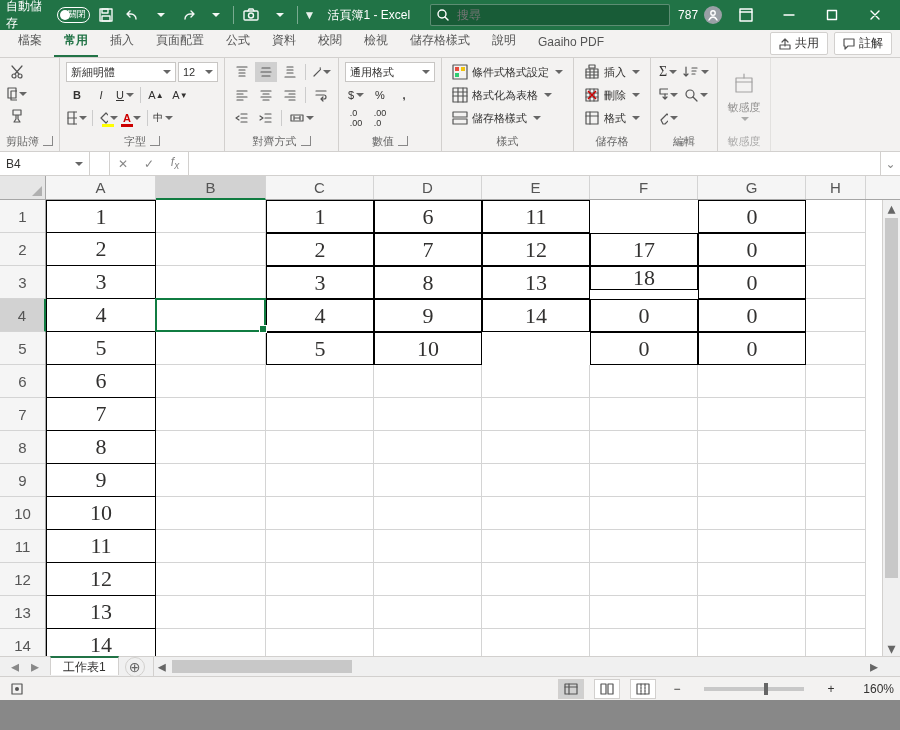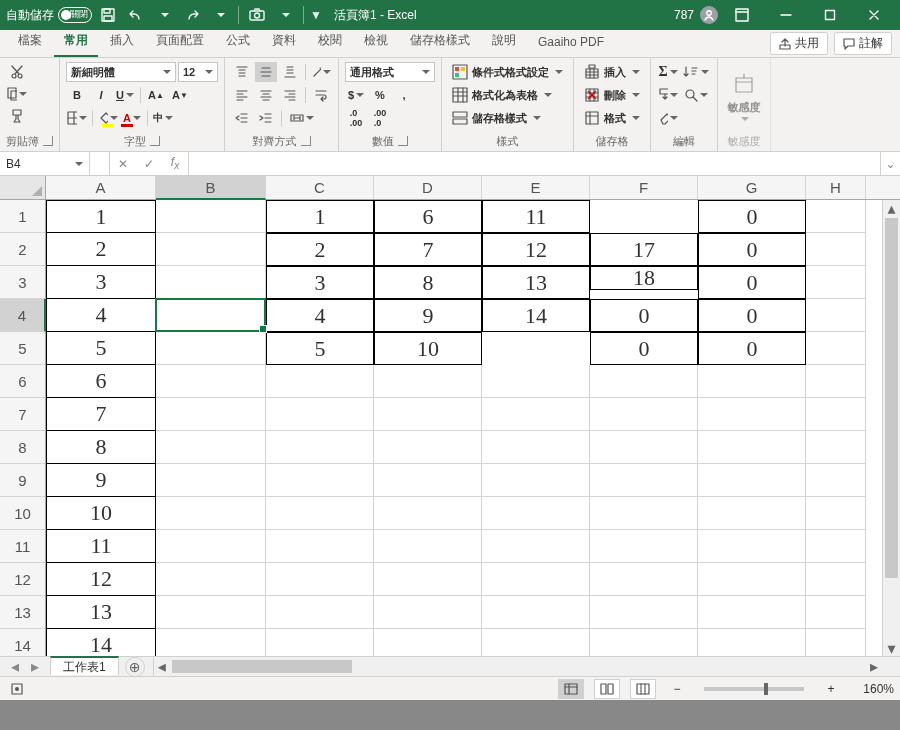--- a/index.html
+++ b/index.html
@@ -39,21 +39,21 @@
   
   .ribtabs{height:28px;background:var(--rib-bg);border-bottom:1px solid var(--rib-line);display:flex;align-items:flex-end;font-size:12px;padding:0 8px;gap:2px;}
   .ribtab{padding:6px 10px;color:#555;border-bottom:2px solid transparent;}
   .ribtab.active{color:var(--excel-green);border-bottom-color:var(--excel-green);font-weight:600;}
   .ribtabs .right{margin-left:auto;display:flex;gap:6px;align-items:center;padding-bottom:2px;}
   .pillbtn{border:1px solid var(--rib-line);background:#fff;padding:2px 8px;font-size:12px;border-radius:2px;display:flex;align-items:center;gap:4px;}
 
   
   .ribbon{height:94px;background:var(--rib-bg);border-bottom:1px solid var(--rib-line);display:flex;font-size:11px;overflow:hidden;}
   .group{display:flex;flex-direction:column;border-right:1px solid var(--rib-line);padding:4px 6px 2px;}
-  .group-body{flex:1;display:flex;align-items:flex-start;gap:6px;font-weight:bold;}
+  .group-body{flex:1;display:flex;align-items:flex-start;gap:6px;}
   .group-label{text-align:center;color:#666;font-size:11px;padding-top:2px;display:flex;justify-content:center;align-items:center;gap:4px;}
   .dlaunch{width:10px;height:10px;border:1px solid #888;border-top:0;border-left:0;position:relative;top:-1px;}
   .bigbtn{display:flex;flex-direction:column;align-items:center;justify-content:center;gap:2px;width:40px;height:66px;border:1px solid transparent;}
   .bigbtn .ico{width:28px;height:28px;display:flex;align-items:center;justify-content:center;}
   .col{display:flex;flex-direction:column;gap:2px;}
   .row{display:flex;align-items:center;gap:2px;}
   .sb{width:22px;height:20px;display:flex;align-items:center;justify-content:center;border:1px solid transparent;}
   .combo{height:20px;border:1px solid #c8c6c4;background:#fff;display:flex;align-items:center;padding:0 4px;font-size:11px;gap:4px;}
   .dd{border-left:4px solid transparent;border-right:4px solid transparent;border-top:4px solid #666;width:0;height:0;margin-left:2px;}
   .txtbtn{height:20px;display:flex;align-items:center;gap:4px;padding:0 4px;}
@@ -147,20 +147,27 @@
         <circle cx="8" cy="7.5" r="2.5" class="istw"></circle>
         <path d="M5 3l1-2h4l1 2" class="istw"></path>
       </svg>
     </div>
   <div class="tb-btn">
       <div class="dd" style="border-top-color:#fff"></div>
     </div>
   <div class="tb-sep"></div>
   <span style="opacity:.9">▼</span>
   <span class="title-doc">活頁簿1 - Excel</span>
+  <div class="search-wrap">
+    <svg width="12" height="12">
+        <circle cx="5" cy="5" r="4" class="istw"></circle>
+        <path d="M8 8l3 3" class="istw"></path>
+      </svg>
+    <input placeholder="搜尋" style="">
+  </div>
   <div class="spacer"></div>
   <div class="acct">
     <span>787</span>
     <div class="avatar">
         <svg width="12" height="12">
           <circle cx="6" cy="4" r="2.2" class="istw"></circle>
           <path d="M2 11c1-2 3-3 4-3s3 1 4 3" class="istw"></path>
         </svg>
       </div>
   </div>

